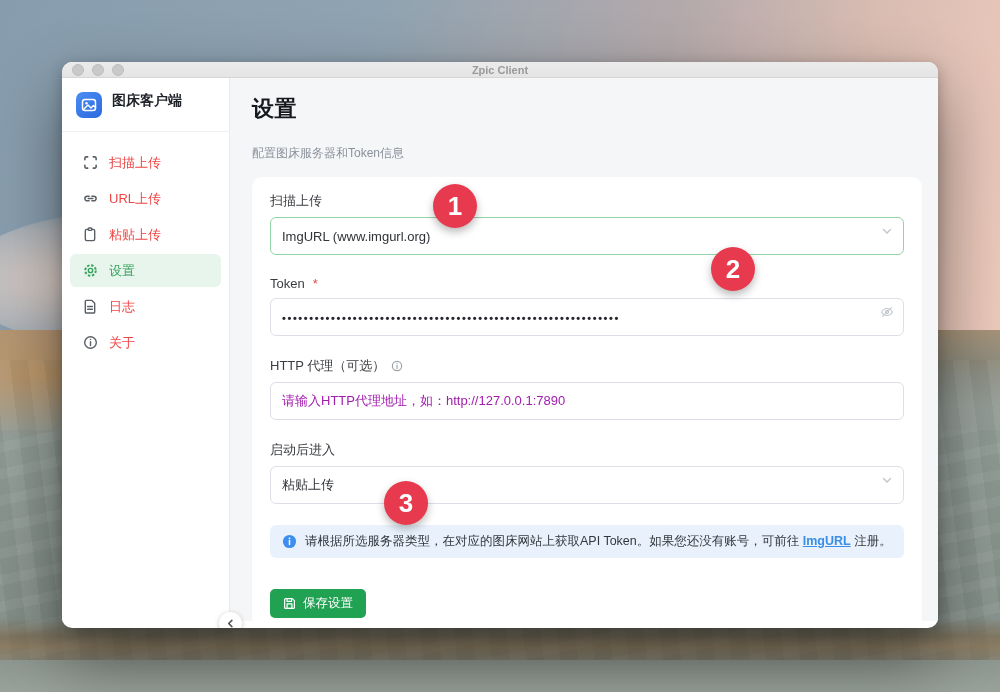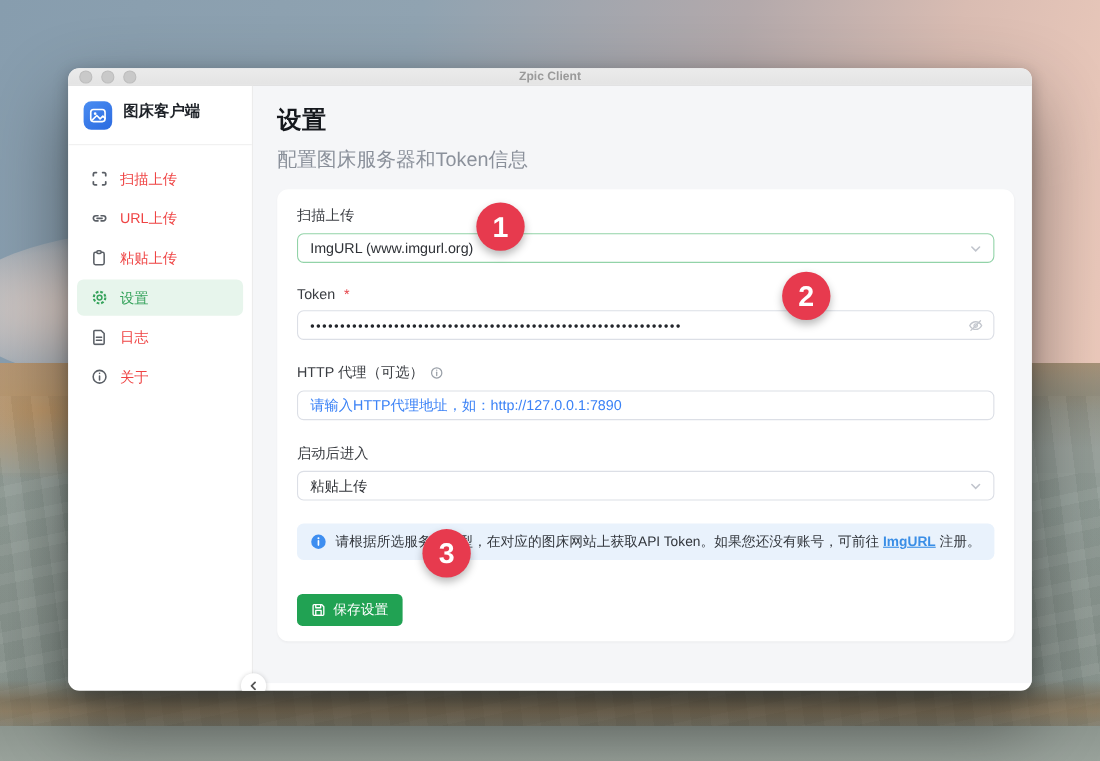--- a/index.html
+++ b/index.html
@@ -49,32 +49,32 @@
     border-radius:6px; font-size:13px; color:#ef4444; cursor:default; }
   .menu-item .mi { width:16px; height:16px; display:flex; align-items:center; justify-content:center; color:#5a5f66; }
   .menu-item.active { background:#e7f5ec; color:#36a35c; }
   .menu-item.active .mi { color:#36a35c; }
   .collapse-btn { position:absolute; left:157px; top:534px; width:23px; height:23px; border-radius:50%;
     background:#fff; box-shadow:0 1px 5px rgba(0,0,0,.22); display:flex; align-items:center; justify-content:center; z-index:5; }
 
   
   .content { flex:1; background:#f5f6f8; padding:16px 16px 0 22px; position:relative; }
   .page-title { font-size:22px; font-weight:700; color:#15181d; letter-spacing:.5px; }
-  .page-sub { margin-top:9px; font-size:18px; color:#8b919b; }
+  .page-sub { margin-top:21px; font-size:12px; color:#8b919b; }
   .card { margin-top:15px; background:#fff; border-radius:10px; padding:15px 18px 14px 18px;
     box-shadow:0 1px 2px rgba(0,0,0,.03); width:670px; }
   .field { margin-bottom:21px; }
   .field-label { font-size:13px; color:#3a3d42; margin-bottom:7px; display:flex; align-items:center; gap:6px; }
   .req { color:#e5484d; margin-left:2px; }
   .ctrl { height:27px; border:1px solid #dcdfe6; border-radius:6px; background:#fff;
-    display:flex; align-items:center; padding:7px 11px; font-size:13px; color:#2f3237; position:relative; }
+    display:flex; align-items:center; padding:18px 11px; font-size:13px; color:#2f3237; position:relative; }
   .ctrl.green { border-color:#92d3a8; }
   .ctrl .chev { position:absolute; right:10px; top:7px; color:#c0c4cc; }
   .ctrl .eye { position:absolute; right:9px; top:6px; color:#c3c7ce; }
-  .ctrl.placeholder { color:#3b82f6; }
+  .ctrl.placeholder { color:#a21caf; }
   .token-dots { font-size:11px; letter-spacing:1.6px; font-weight:700; color:#23262b;
     overflow:hidden; white-space:nowrap; width:420px; transform:translateY(1px); }
   .info-box { margin-top:1px; background:#e9f2fc; border-radius:6px; padding:8px 12px;
     display:flex; align-items:center; gap:8px; font-size:12.5px; color:#33373d; }
   .info-box a { color:#3a8ee6; font-weight:700; }
   .save-btn { margin-top:31px; display:inline-flex; align-items:center; gap:7px;
     background:#21a253; color:#fff; border:none; border-radius:5px; padding:6px 13px;
     font-size:12.5px; font-family:inherit; }
 
   

